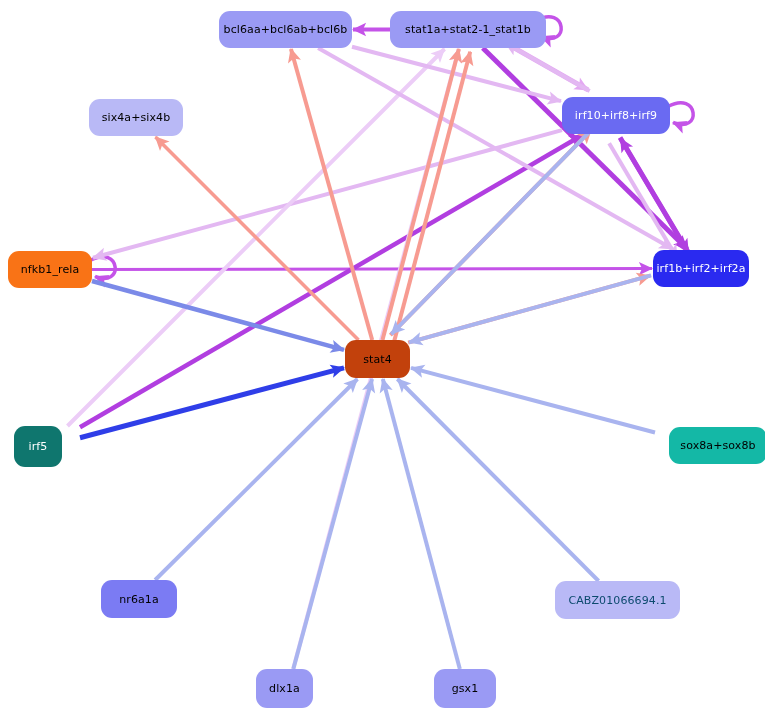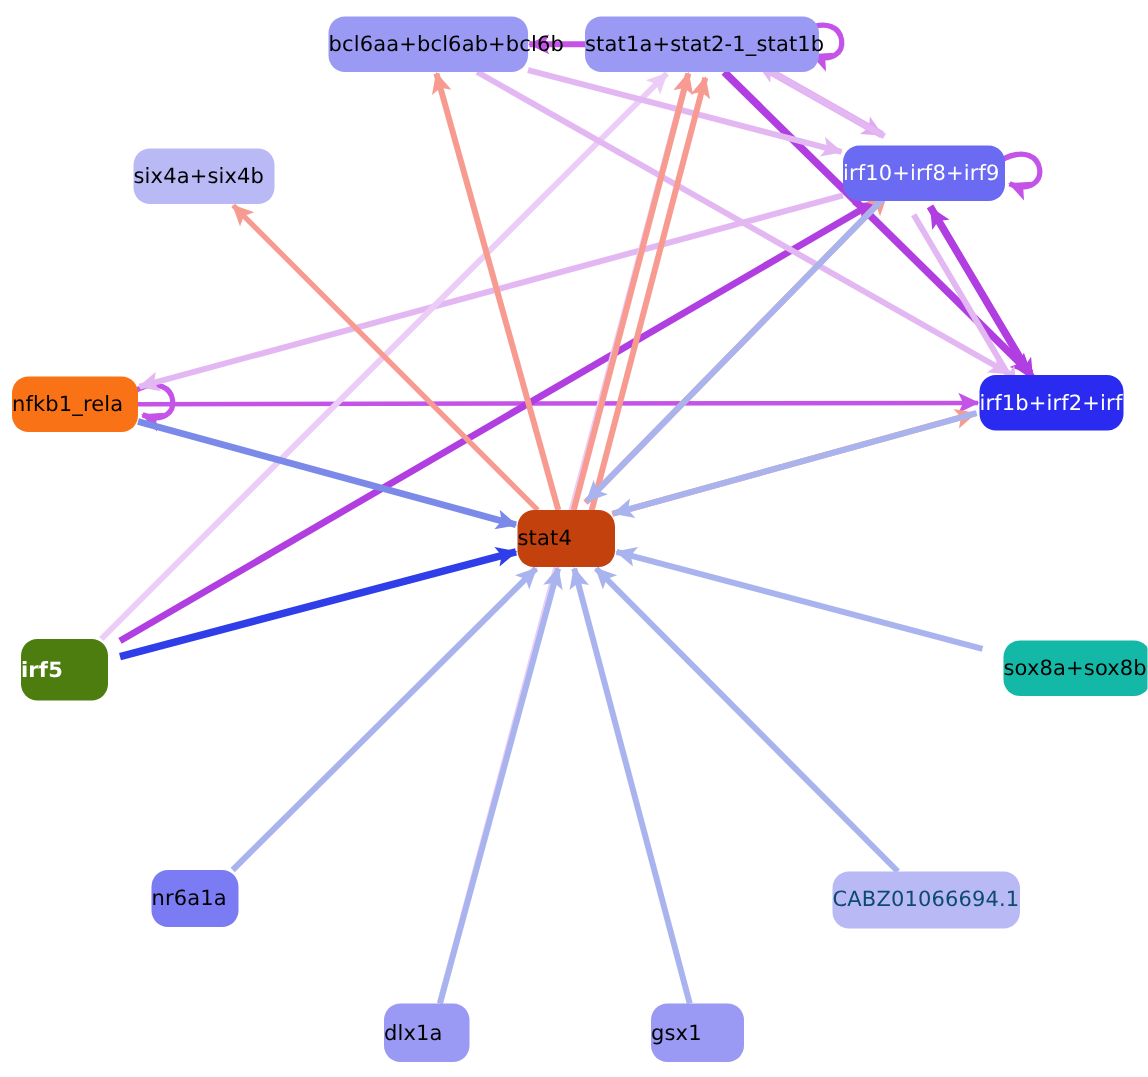--- a/index.html
+++ b/index.html
@@ -11,23 +11,23 @@
     position:relative;
     width:765px;height:718px;
     background:#ffffff;
   }
   #edge-layer{
     position:absolute;left:0;top:0;width:765px;height:718px;
   }
   .node{
     position:absolute;
     box-sizing:border-box;
-    display:flex;align-items:center;justify-content:flex-start;
+    display:flex;align-items:center;justify-content:center;
     border-radius:11px;
-    font-size:14px;
+    font-size:11px;
     line-height:1;
     white-space:nowrap;
     letter-spacing:0.1px;
     text-align:center;
     user-select:none;
   }
   .node-label{
     pointer-events:none;
   }
 </style>
@@ -125,27 +125,27 @@
       </div>
       <div class="node" style="left: 8px; top: 251px; width: 84px; height: 37px; background: #f97316; color: rgb(0, 0, 0);">
         <span class="node-label">nfkb1_rela</span>
       </div>
       <div class="node" style="left: 653px; top: 250px; width: 96px; height: 37px; background: rgb(42, 42, 240); color: rgb(255, 255, 255);">
         <span class="node-label">irf1b+irf2+irf2a</span>
       </div>
       <div class="node" style="left: 345px; top: 340px; width: 65px; height: 38px; background: #c2410c; color: rgb(0, 0, 0);">
         <span class="node-label">stat4</span>
       </div>
-      <div class="node" style="left: 14px; top: 426px; width: 58px; height: 41px; background: #4d7c0f; color: rgb(255, 255, 255); font-weight: bold;">
+      <div class="node" style="left: 14px; top: 426px; width: 48px; height: 41px; background: #0f766e; color: rgb(255, 255, 255);">
         <span class="node-label">irf5</span>
       </div>
       <div class="node" style="left: 655px; top: 427px; width: 98px; height: 37px; background: #14b8a6; color: rgb(0, 0, 0); margin-left: 14px;">
         <span class="node-label">sox8a+sox8b</span>
       </div>
-      <div class="node" style="left: 101px; top: 580px; width: 58px; height: 38px; background: rgb(123, 123, 243); color: rgb(0, 0, 0);">
+      <div class="node" style="left: 101px; top: 580px; width: 76px; height: 38px; background: rgb(123, 123, 243); color: rgb(0, 0, 0);">
         <span class="node-label">nr6a1a</span>
       </div>
       <div class="node" style="left: 555px; top: 581px; width: 125px; height: 38px; background: rgb(185, 185, 246); color: #0c4a6e;">
         <span class="node-label">CABZ01066694.1</span>
       </div>
       <div class="node" style="left: 256px; top: 669px; width: 57px; height: 39px; background: rgb(154, 154, 244); color: rgb(0, 0, 0);">
         <span class="node-label">dlx1a</span>
       </div>
       <div class="node" style="left: 434px; top: 669px; width: 62px; height: 39px; background: rgb(154, 154, 244); color: rgb(0, 0, 0);">
         <span class="node-label">gsx1</span>

